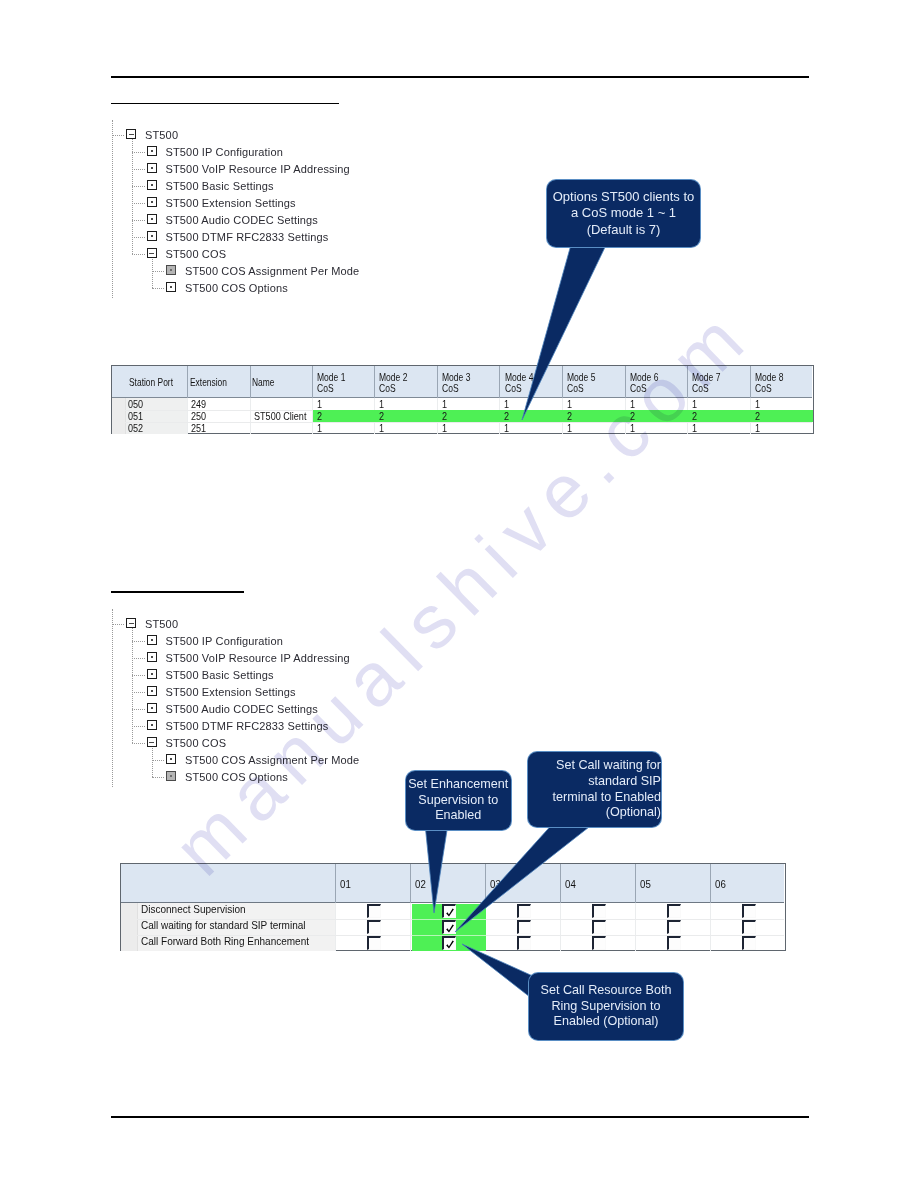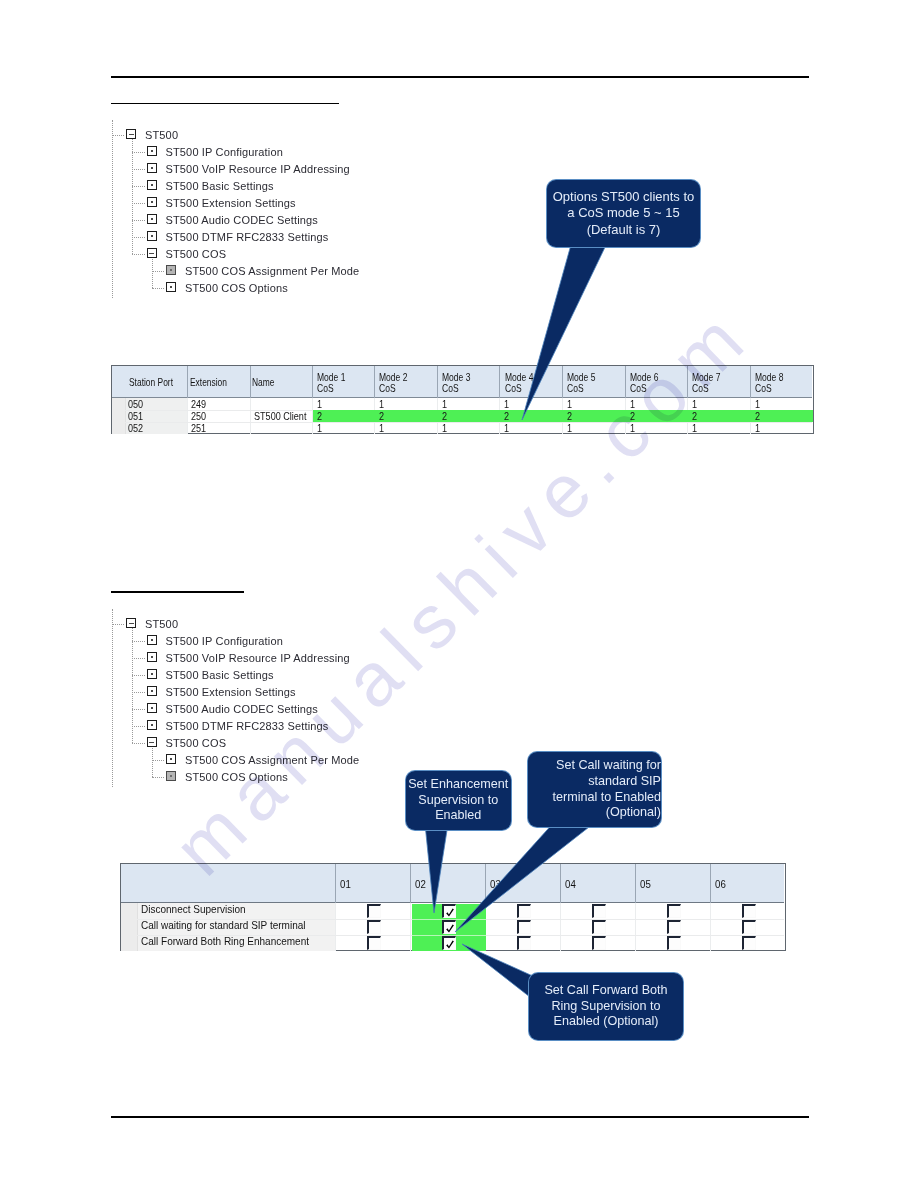--- a/index.html
+++ b/index.html
@@ -348,41 +348,41 @@
     </div>
     <svg width="918" height="1188" style="position:absolute;left:0;top:0;">
       <path d="M572,241 L608,241 L522,420 Z" fill="#0a2a63" stroke="#4a82bd" stroke-width="0.8"></path>
       <path d="M425,824 L448,824 L434,913 Z" fill="#0a2a63" stroke="#4a82bd" stroke-width="0.8"></path>
       <path d="M556,820 L598,820 L455,932 Z" fill="#0a2a63" stroke="#4a82bd" stroke-width="0.8"></path>
       <path d="M535,977 L535,1001 L462,944 Z" fill="#0a2a63" stroke="#4a82bd" stroke-width="0.8"></path>
     </svg>
     <div class="callout" style="left:547px;top:180px;width:153px;height:67px;font-size:13px;line-height:16.2px;">
       <div style="width:100%;">
         <span>Options ST500 clients to</span>
-        <span>a CoS mode 5 ~ 15</span>
+        <span>a CoS mode 1 ~ 1</span>
         <span>(Default is 7)</span>
       </div>
     </div>
     <div class="callout" style="left:405.5px;top:771px;width:105.5px;height:59px;font-size:12.6px;line-height:15.6px;">
       <div style="width:100%;">
         <span>Set Enhancement</span>
         <span>Supervision to</span>
         <span>Enabled</span>
       </div>
     </div>
     <div class="callout" style="left:528px;top:752px;width:133px;height:75px;font-size:12.6px;line-height:15.6px;">
       <div style="width:100%;text-align:right;">
         <span>Set Call waiting for</span>
         <span>standard SIP</span>
         <span>terminal to Enabled</span>
         <span>(Optional)</span>
       </div>
     </div>
     <div class="callout" style="left:529px;top:973px;width:154px;height:67px;font-size:12.6px;line-height:15.6px;">
       <div style="width:100%;">
-        <span>Set Call Forward Both</span>
+        <span>Set Call Resource Both</span>
         <span>Ring Supervision to</span>
         <span>Enabled (Optional)</span>
       </div>
     </div>
   </div>
 
 <div class="wm" style="left:161px;top:834px;font-size:76px;line-height:76px;transform:rotate(-44.5deg);transform-origin:0 0;">manualshive.com</div>
 
 </body></html>

